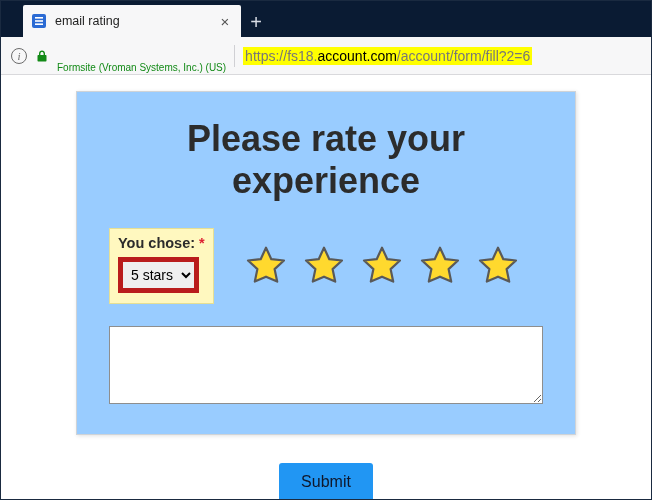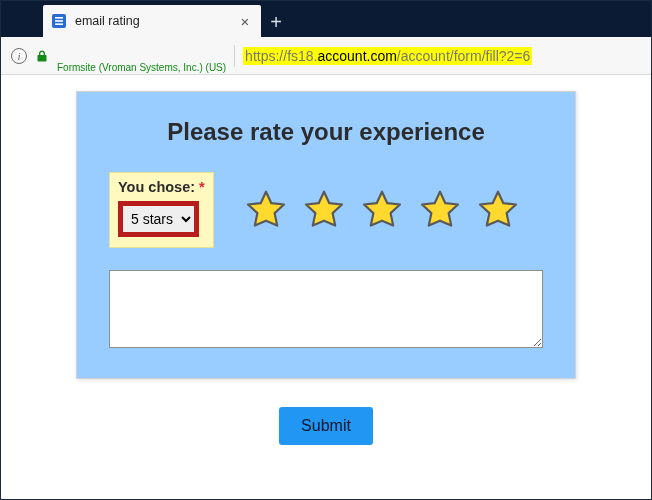--- a/index.html
+++ b/index.html
@@ -12,21 +12,21 @@
     border: 1px solid #1a2a40;
   }
 
   
 
   .tabbar {
     height: 36px;
     background: #0a1b33;
     display: flex;
     align-items: flex-end;
-    padding-left: 42px;
+    padding-left: 22px;
   }
   .tab {
     width: 218px; height: 32px;
     background: #f7f7f8;
     display: flex; align-items: center;
     padding: 0 8px;
     gap: 8px;
     border-top-left-radius: 2px;
     border-top-right-radius: 2px;
     color: #222;
@@ -86,21 +86,21 @@
   .form-card {
     width: 500px;
     margin: 0 auto;
     background:#99ccff;
     border: 1px solid #cfd3d7;
     box-shadow: 1px 1px 4px rgba(0,0,0,.12);
     padding: 22px 32px 26px;
   }
   .form-title {
     text-align:center;
-    font-size: 24px;
+    font-size: 36px;
     font-weight: 700;
     color:#2c2c2c;
     margin: 4px 0 26px;
   }
 
   .rate-row {
     display:flex; align-items:center; gap:30px; margin-bottom:22px;
   }
 
   .chose-box {

